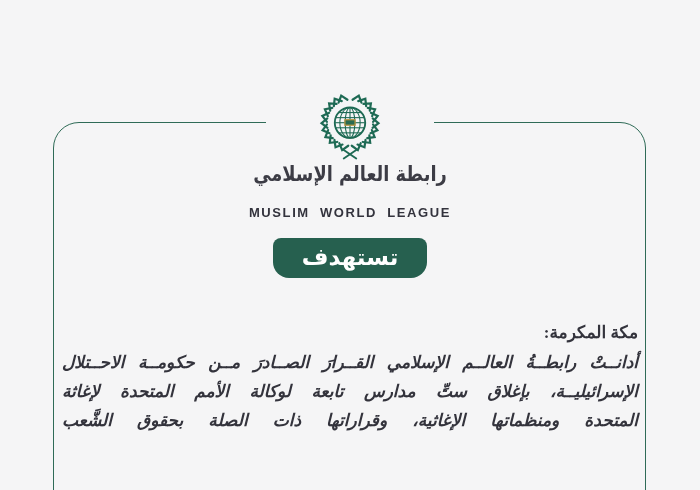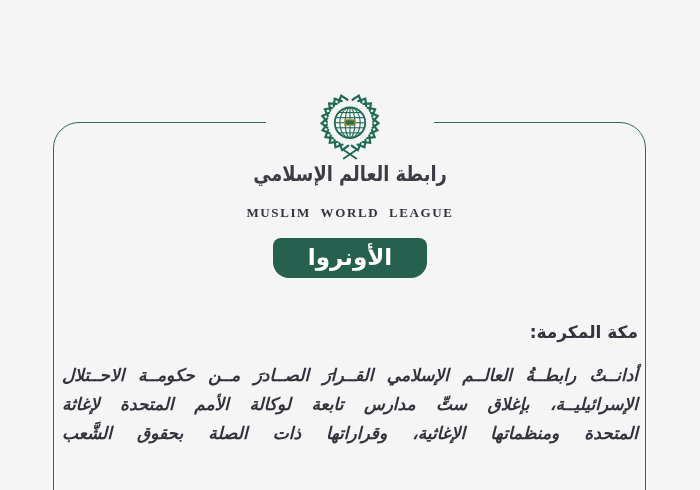--- a/index.html
+++ b/index.html
@@ -20,38 +20,38 @@
     background: #f5f5f6; z-index: 2;
   }
   .logo-svg { position: absolute; left: 311px; top: 86px; z-index: 3; }
   .callig {
     position: absolute; left: 0; top: 162px; width: 100%;
     text-align: center; font-weight: bold; font-size: 21px;
     color: #3c3c45; z-index: 3; transform: scaleX(0.85);
   }
   .eng {
     position: absolute; left: 0; top: 205px; width: 100%;
-    text-align: center; font-family: Liberation Serif, serif;
+    text-align: center; font-family: Liberation Sans, sans-serif;
     font-weight: bold; font-size: 13px; letter-spacing: 1.6px;
     word-spacing: 5px; color: #33333d; z-index: 3;
   }
   .banner {
     position: absolute; left: 273px; top: 238px;
     width: 154px; height: 40px;
     background: #26604f; border-radius: 8px 8px 16px 16px;
     color: #ffffff; text-align: center; line-height: 39px;
     font-size: 23px; font-weight: bold; z-index: 3;
   }
   .content {
     position: absolute; left: 62px; right: 62px; top: 322px;
     color: #33333c; z-index: 3;
   }
   .dateline {
     font-size: 17px; font-weight: bold; height: 26px;
-    margin-bottom: 13px; text-align: right;
+    text-align: right; font-family: Liberation Serif, serif;
   }
   .line {
     margin: 0; height: 29px; line-height: 29px;
     font-size: 17px; font-weight: bold;
     text-align: justify; text-align-last: justify;
     text-justify: inter-word; white-space: nowrap; font-style: italic;
   }
 </style>
 </head>
 <body>
@@ -102,21 +102,21 @@
   <g stroke="#1e6a54" stroke-width="2.4" stroke-linecap="round" fill="none">
     <path d="M42,93 L58,82"></path>
     <path d="M58,93 L42,82"></path>
   </g>
 </svg>
 
 <div class="callig">رابطة العالم الإسلامي</div>
 <div class="eng">MUSLIM WORLD LEAGUE</div>
 
 <div class="banner">
-  <span>الأونروا</span>
+  <span>تستهدف</span>
 </div>
 
 <div class="content" dir="rtl">
   <div class="dateline">مكة المكرمة:</div>
   <p class="line">أدانــتْ رابطــةُ العالــم الإسلامي القــرارَ الصــادرَ مــن حكومــة الاحــتلال</p>
   <p class="line">الإسرائيليــة، بإغلاق ستِّ مدارس تابعة لوكالة الأمم المتحدة لإغاثة</p>
   <p class="line">المتحدة ومنظماتها الإغاثية، وقراراتها ذات الصلة بحقوق الشَّعب</p>
 </div>
 
 </body></html>

